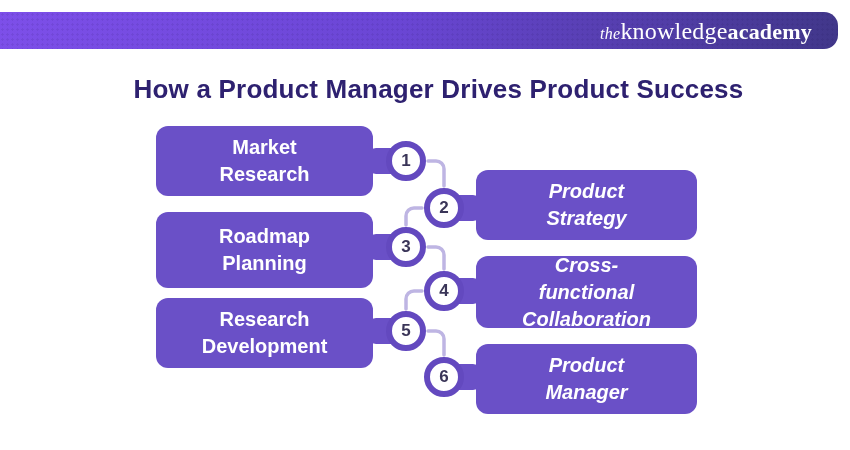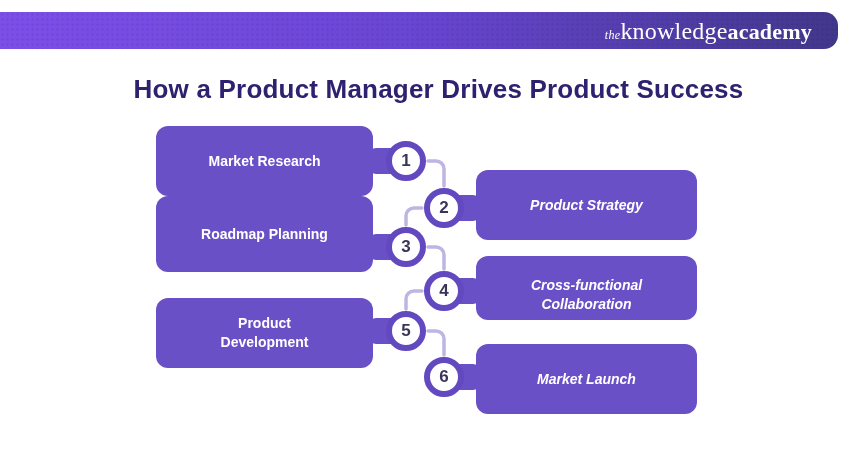--- a/index.html
+++ b/index.html
@@ -33,21 +33,21 @@
   }
   .logo {
     position: absolute;
     right: 26px; top: 50%;
     transform: translateY(-50%);
     color: #ffffff;
     font-family: "Liberation Serif", serif;
     white-space: nowrap;
     z-index: 2;
   }
-  .logo .logo-the { font-style: italic; font-size: 12px; letter-spacing: 0.3px; }
+  .logo .logo-the { font-style: italic; font-size: 16px; letter-spacing: 0.3px; }
   .logo .logo-knowledge { font-size: 24px; letter-spacing: 0.2px; }
   .logo .logo-academy { font-size: 22px; font-weight: bold; letter-spacing: 0.2px; }
 
   
   .title {
     position: absolute;
     left: 0; right: 0; top: 74px;
     text-align: center;
     font-size: 26px;
     font-weight: bold;
@@ -76,21 +76,21 @@
   
   .step-box {
     position: absolute;
     background: #6a50c7;
     border-radius: 12px;
     color: #ffffff;
     display: flex;
     align-items: center;
     justify-content: center;
     text-align: center;
-    font-size: 14px;
+    font-size: 20px;
     font-weight: bold;
     line-height: 1.35;
     padding: 6px 45px;
     z-index: 3;
   }
   .col-left  { left: 156px; width: 217px; }
   .col-right { left: 476px; width: 221px; font-style: italic; }
 
   
   .step-circle {
@@ -132,35 +132,35 @@
   <div class="stem" style="left:367px; top:148px; width:39px;"></div>
   <div class="stem" style="left:444px; top:195px; width:38px;"></div>
   <div class="stem" style="left:367px; top:234px; width:39px;"></div>
   <div class="stem" style="left:444px; top:278px; width:38px;"></div>
   <div class="stem" style="left:367px; top:318px; width:39px;"></div>
   <div class="stem" style="left:444px; top:364px; width:38px;"></div>
 
   <div class="step-box col-left" style="top:126px; height:70px;">
     <span>Market Research</span>
   </div>
-  <div class="step-box col-left" style="top:196px; height:76px;">
+  <div class="step-box col-left" style="top:212px; height:76px;">
     <span>Roadmap Planning</span>
   </div>
   <div class="step-box col-left" style="top:298px; height:70px;">
-    <span>Product Development</span>
+    <span>Research Development</span>
   </div>
 
   <div class="step-box col-right" style="top:170px; height:70px;">
     <span>Product Strategy</span>
   </div>
-  <div class="step-box col-right" style="top:256px; height:64px;align-items:flex-end;">
+  <div class="step-box col-right" style="top:256px; height:72px;">
     <span>Cross-functional Collaboration</span>
   </div>
   <div class="step-box col-right" style="top:344px; height:70px;">
-    <span>Market Launch</span>
+    <span>Product Manager</span>
   </div>
 
   <div class="step-circle" style="left:386px; top:141px;">
     <span>1</span>
   </div>
   <div class="step-circle" style="left:424px; top:188px;">
     <span>2</span>
   </div>
   <div class="step-circle" style="left:386px; top:227px;">
     <span>3</span>

